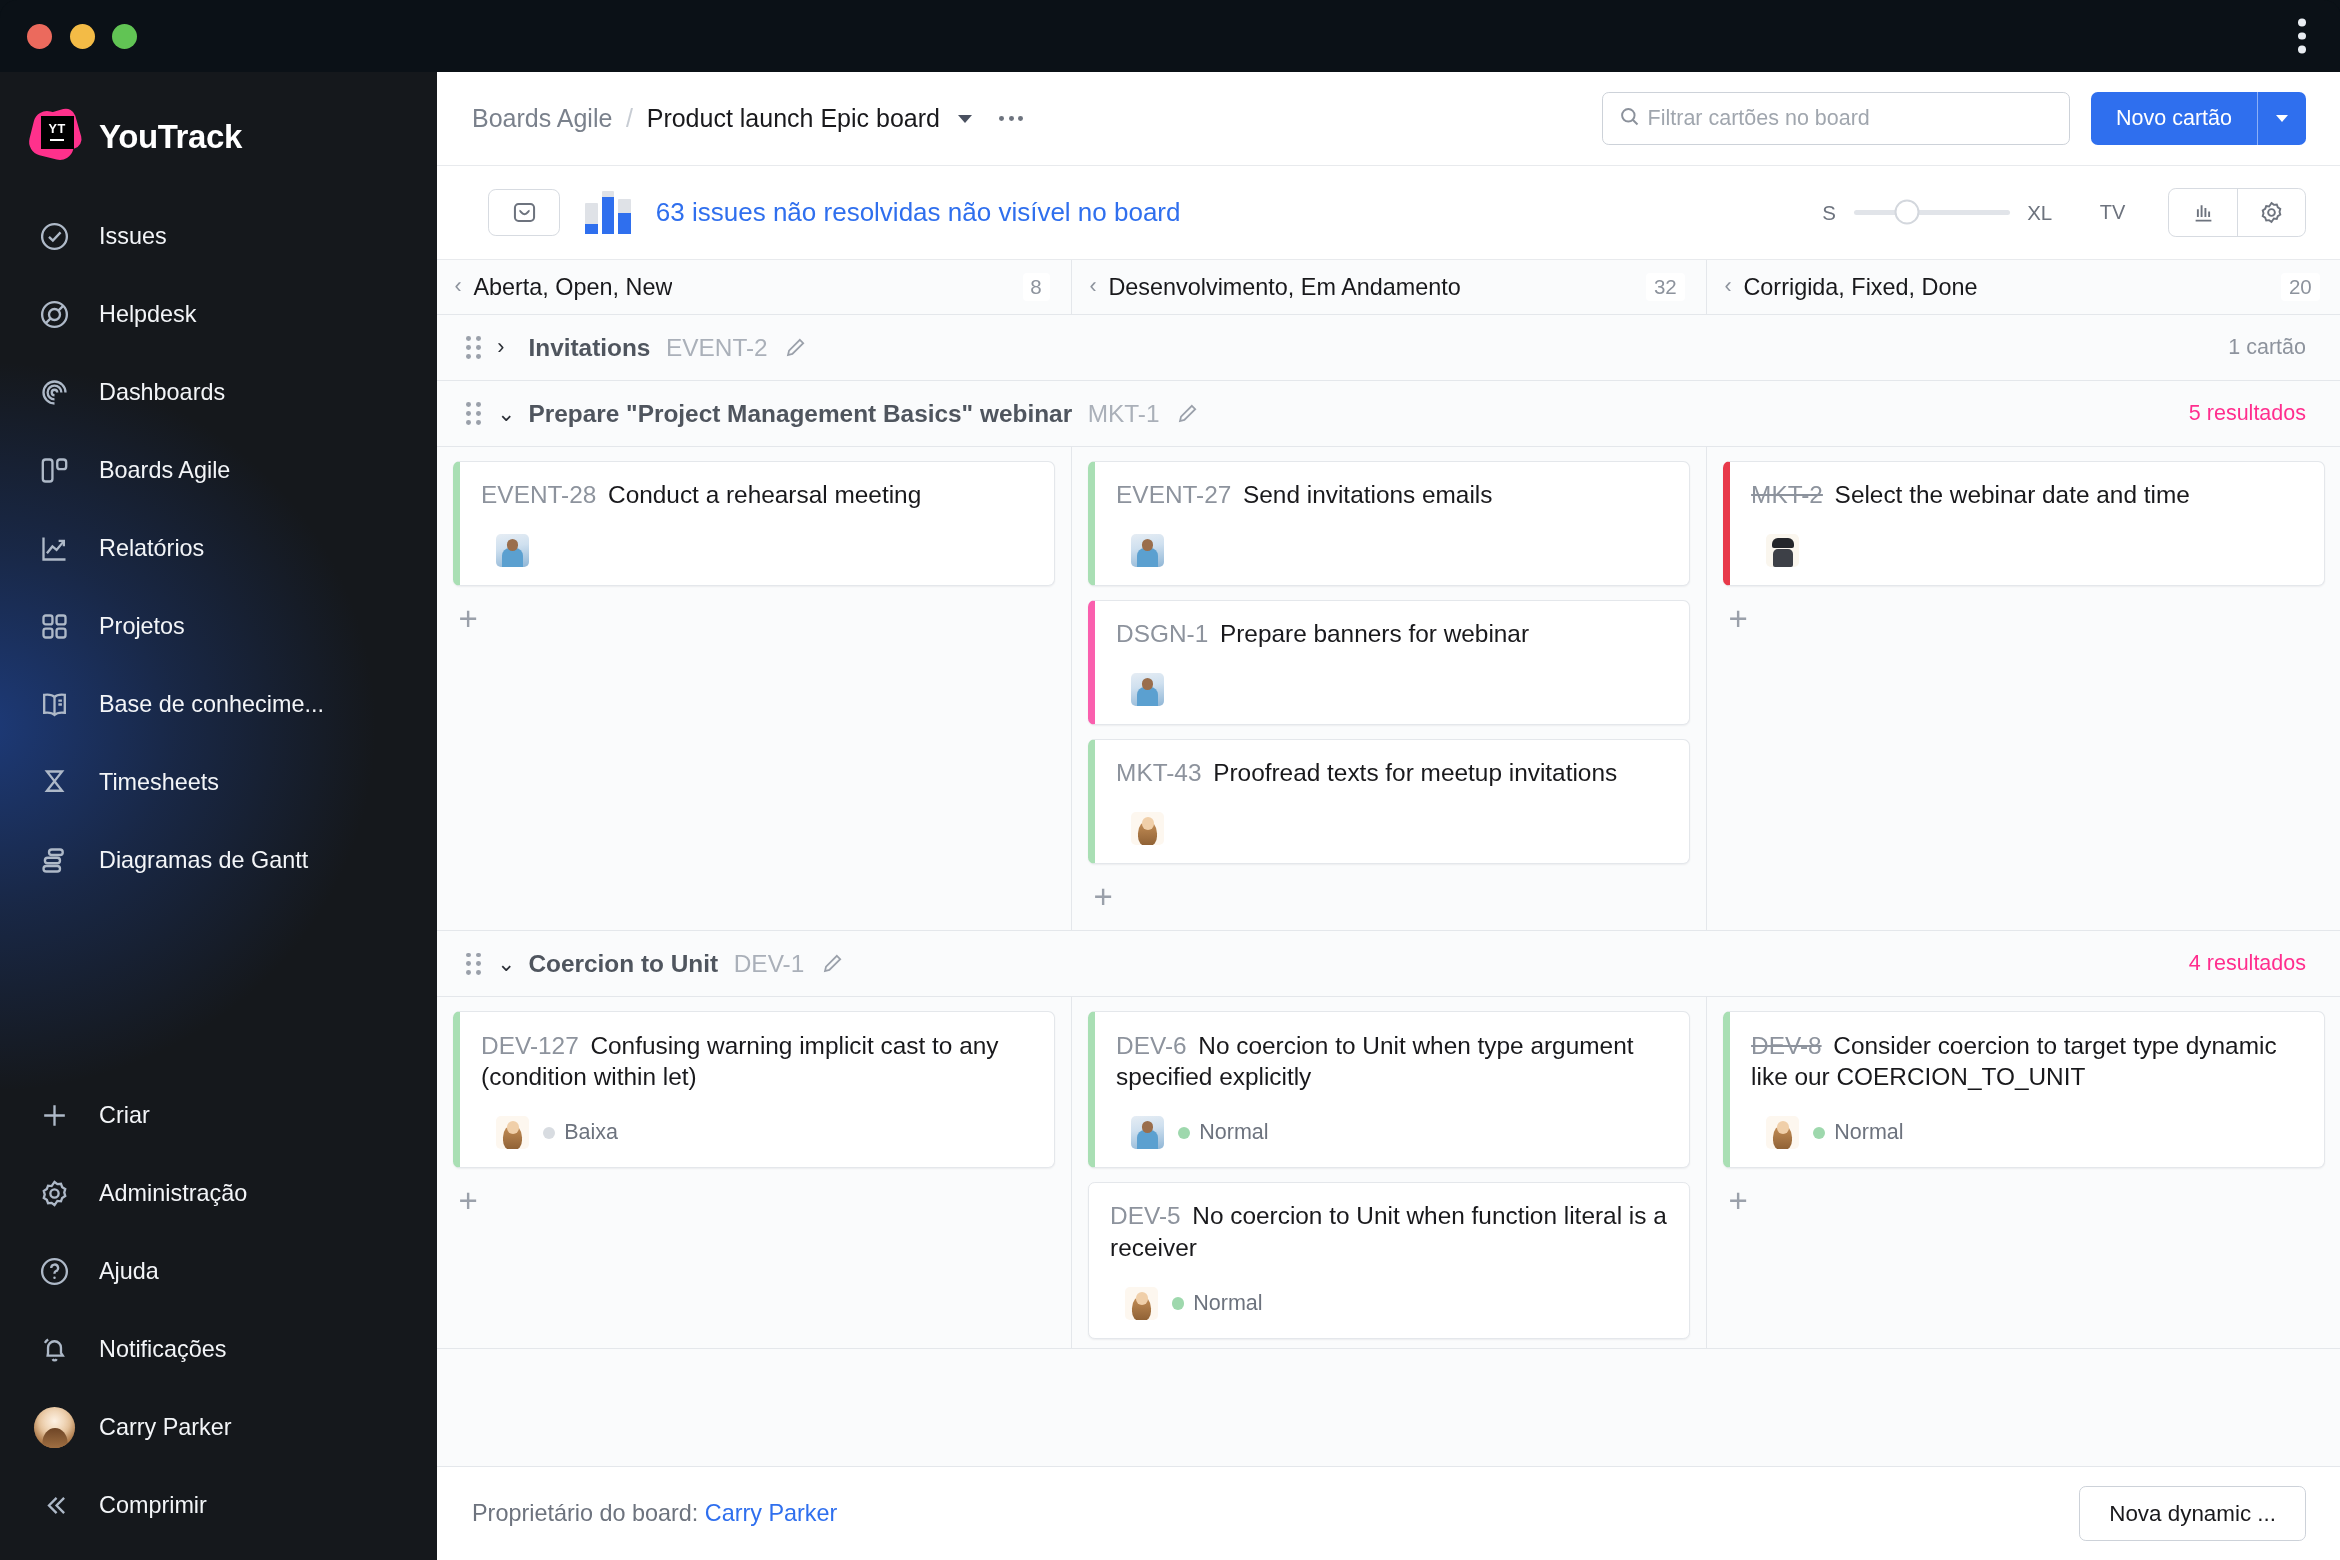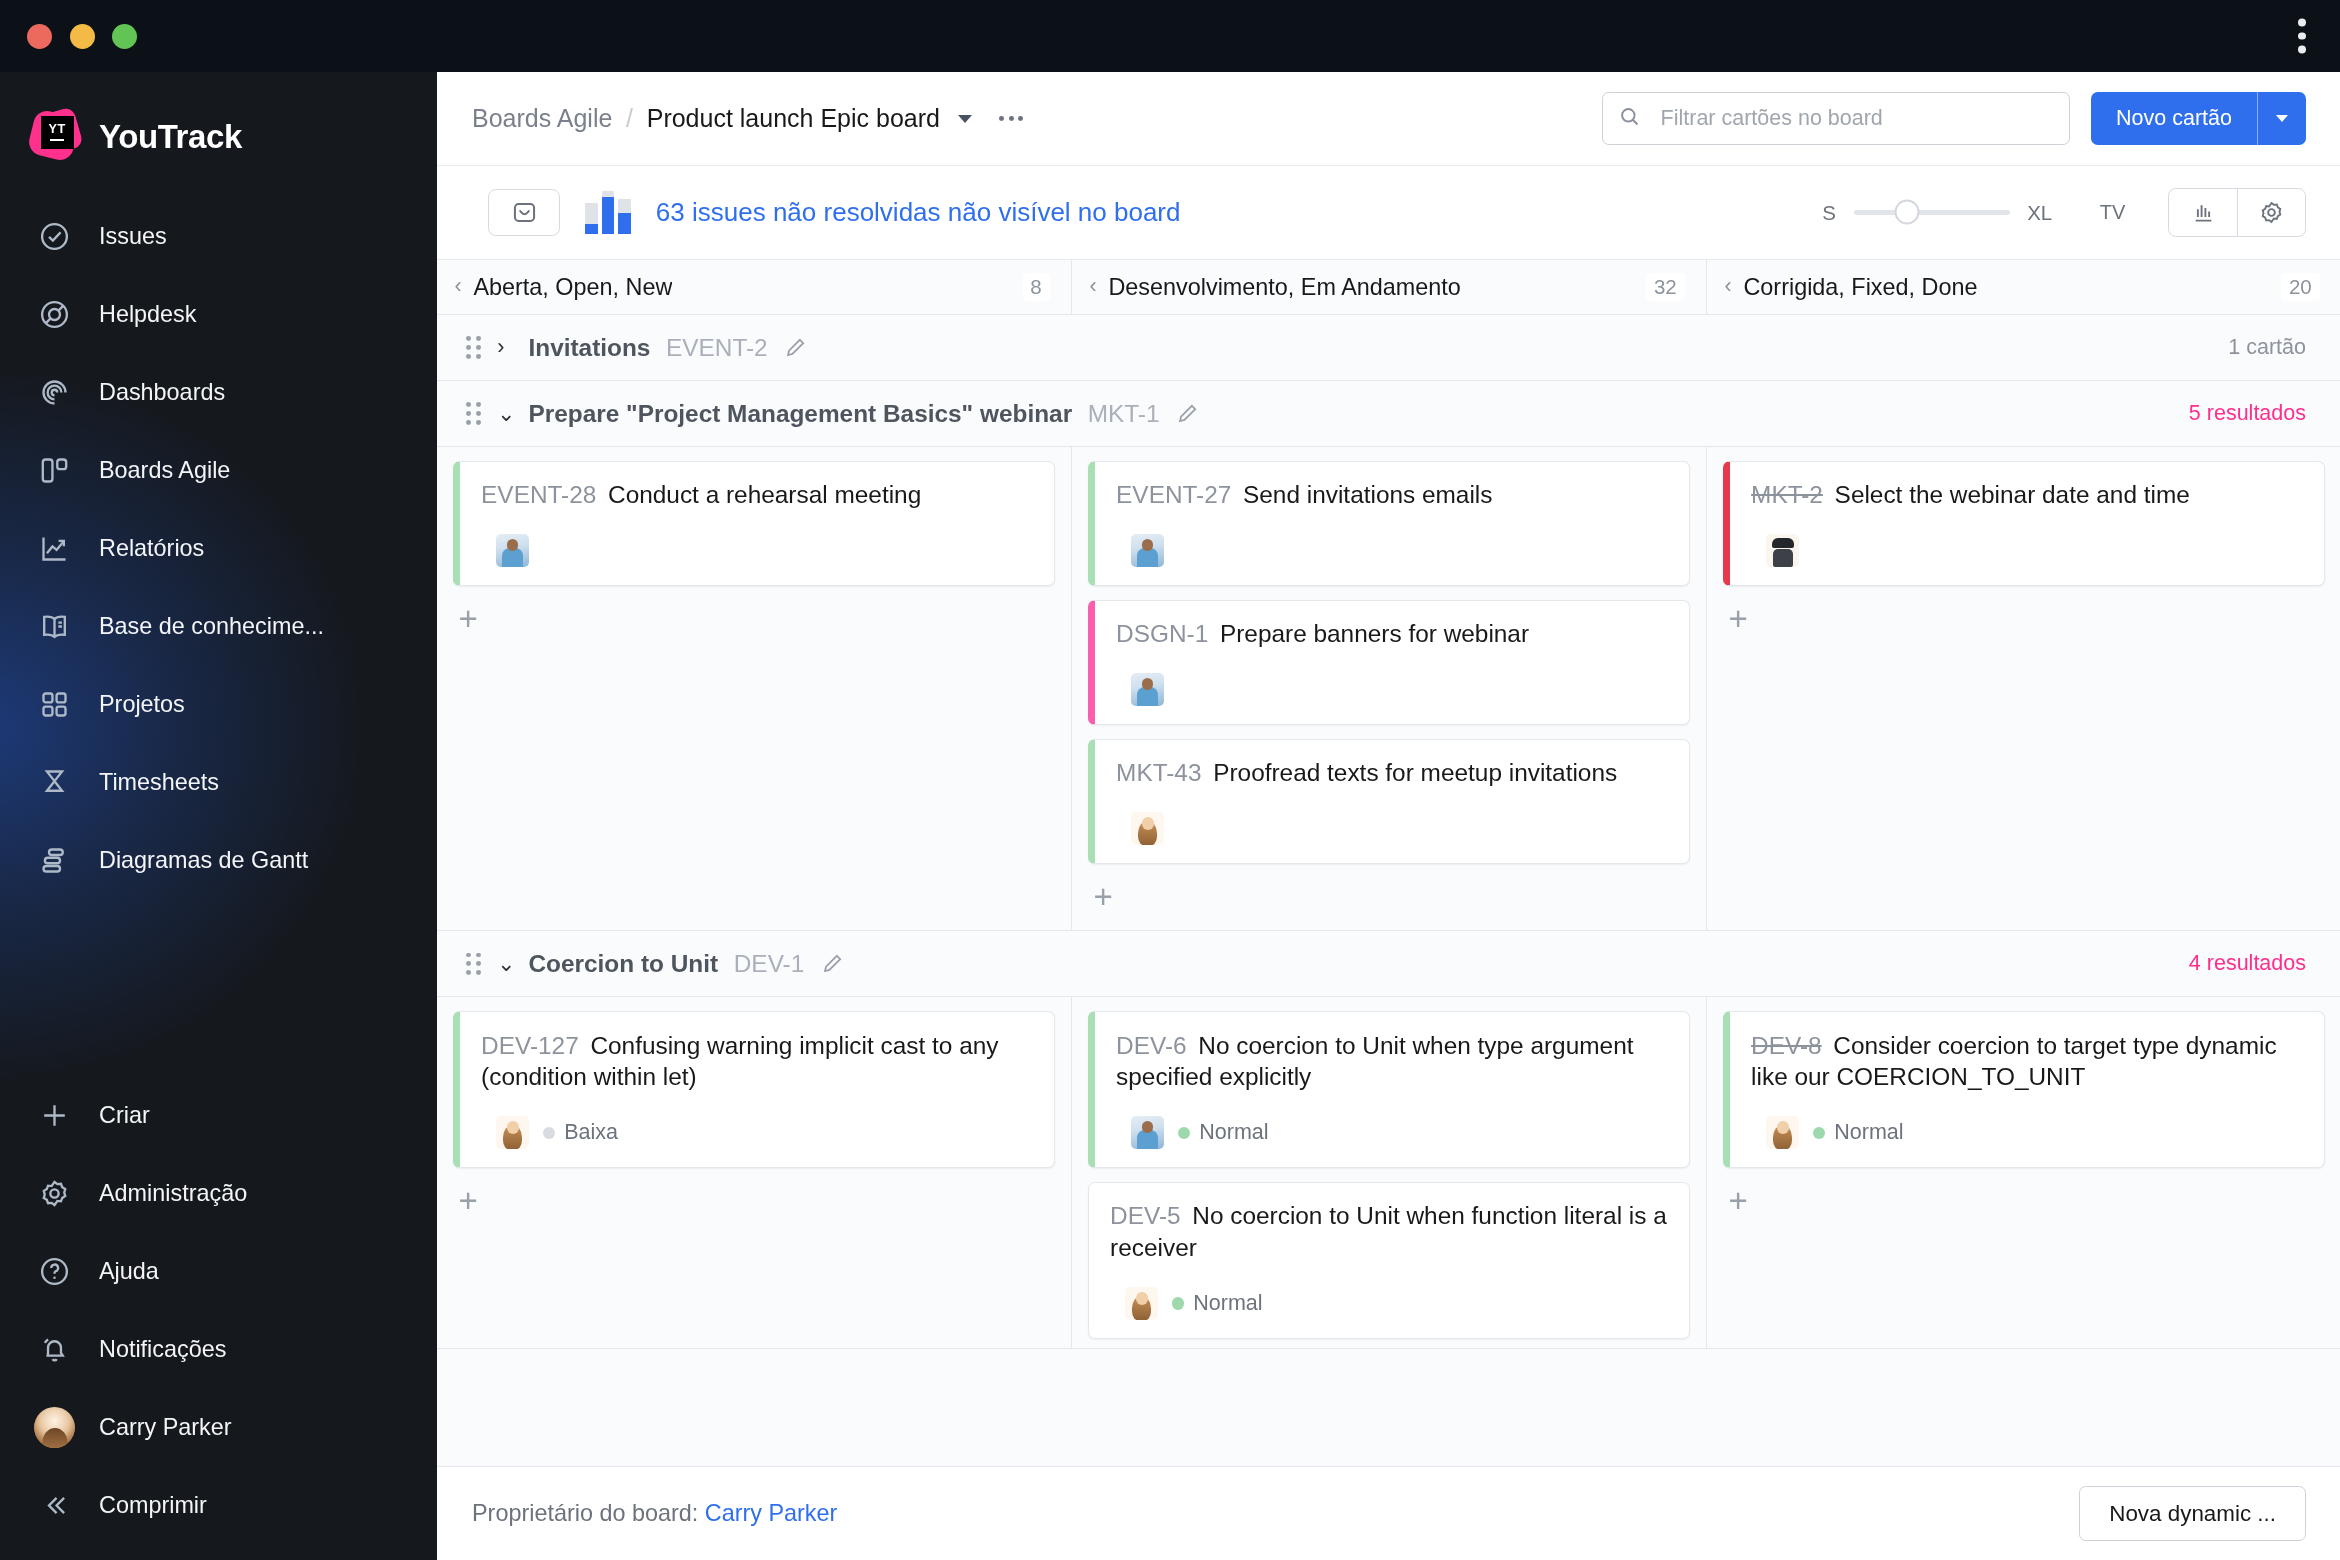--- a/index.html
+++ b/index.html
@@ -109,21 +109,21 @@
   .crumb-cur { color: #19191c; }
   .chev-d { width: 0; height: 0; border-left: 7.8px solid transparent; border-right: 7.8px solid transparent; border-top: 8.8px solid #4a5160; margin-left: 3.9px; cursor: pointer; }
   .dots-h { display: flex; gap: 4.9px; margin-left: 13.7px; cursor: pointer; }
   .dots-h i { width: 4.9px; height: 4.9px; border-radius: 50%; background: #6d737e; display: block; }
 
   #search-wrap {
     margin-left: auto; display: flex; align-items: center; gap: 21.5px;
   }
   #search-box {
     width: 468px; height: 53px; border: 1.5px solid #cdd2d9; border-radius: 6.8px;
-    display: flex; align-items: center; gap: 19px; padding: 0 15.6px; background: #fff; margin-left: 48px;
+    display: flex; align-items: center; gap: 6px; padding: 0 15.6px; background: #fff; margin-left: 48px;
   }
   #search-box svg { width: 23.4px; height: 23.4px; stroke: #8b919b; fill: none; stroke-width: 2; }
   #search-input {
     border: 0; outline: 0; font-size: 21.5px; color: #19191c;
     width: 100%; font-family: "Liberation Sans", sans-serif; background: transparent;
   }
   #search-input::placeholder { color: #a0a6ae; }
   .btn-split { display: flex; align-items: stretch; }
   #new-card-btn {
     background: #2f6fee; color: #fff; border: 0; font-size: 21.5px;
@@ -329,38 +329,38 @@
                 <path d="M6.5 15.5l4-5 3 2.5 5-6"></path>
                 <path d="M15 6.5h3.8v3.8"></path>
               </svg>
           </span>
           <span>Relatórios</span>
         </div>
 
         <div class="nav-item">
           <span class="nav-ico">
             <svg viewBox="0 0 24 24">
-                <path d="M12 6.5C10.5 5 8 4.6 4.5 5v13c3.5-.4 6 0 7.5 1.5 1.5-1.5 4-1.9 7.5-1.5V5c-3.5-.4-6 0-7.5 1.5z"></path>
-                <path d="M12 6.5V19"></path>
-                <path d="M14.8 9.2h2.6M14.8 12h2.6"></path>
-              </svg>
-          </span>
-          <span>Base de conhecime...</span>
-        </div>
-
-        <div class="nav-item">
-          <span class="nav-ico">
-            <svg viewBox="0 0 24 24">
                 <rect x="4" y="4" width="6.5" height="6.5" rx="1.6"></rect>
                 <rect x="13.5" y="4" width="6.5" height="6.5" rx="1.6"></rect>
                 <rect x="4" y="13.5" width="6.5" height="6.5" rx="1.6"></rect>
                 <rect x="13.5" y="13.5" width="6.5" height="6.5" rx="1.6"></rect>
               </svg>
           </span>
           <span>Projetos</span>
+        </div>
+
+        <div class="nav-item">
+          <span class="nav-ico">
+            <svg viewBox="0 0 24 24">
+                <path d="M12 6.5C10.5 5 8 4.6 4.5 5v13c3.5-.4 6 0 7.5 1.5 1.5-1.5 4-1.9 7.5-1.5V5c-3.5-.4-6 0-7.5 1.5z"></path>
+                <path d="M12 6.5V19"></path>
+                <path d="M14.8 9.2h2.6M14.8 12h2.6"></path>
+              </svg>
+          </span>
+          <span>Base de conhecime...</span>
         </div>
 
         <div class="nav-item">
           <span class="nav-ico">
             <svg viewBox="0 0 24 24">
                 <path d="M6.5 4h11l-5.5 7 5.5 7h-11l5.5-7z"></path>
               </svg>
           </span>
           <span>Timesheets</span>
         </div>

